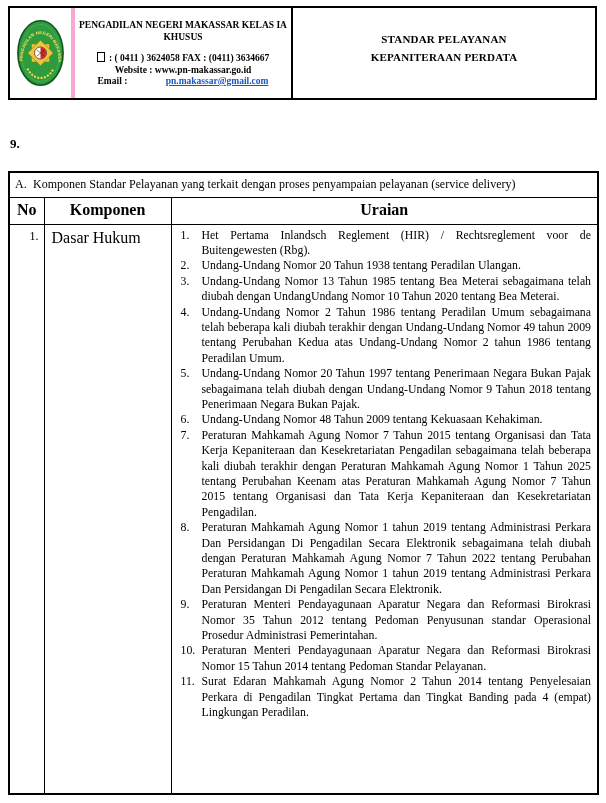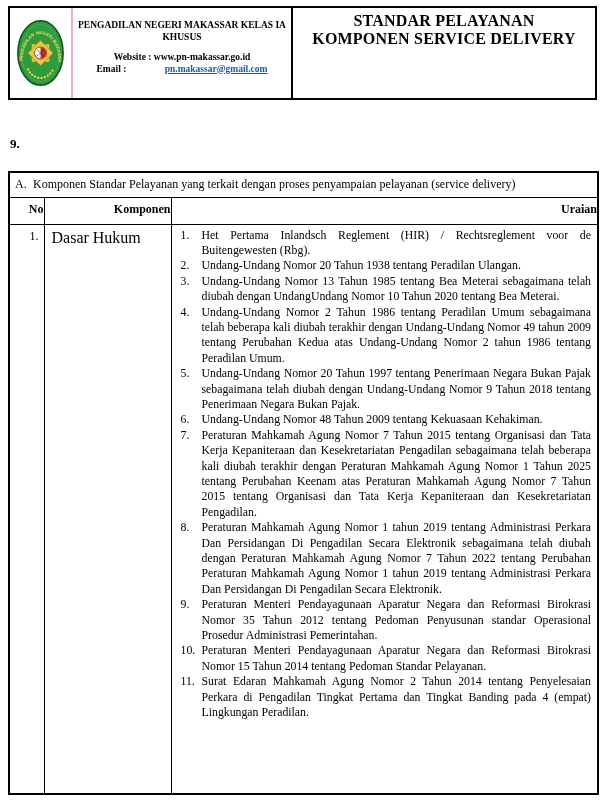--- a/index.html
+++ b/index.html
@@ -10,46 +10,46 @@
   .page { box-sizing:border-box; width:606px; height:803px; padding:6px 9px 0 8px; }
 
   
   .letterhead {
     display:flex; border:2px solid #000; height:94px; box-sizing:border-box;
     align-items:stretch; background:#fff;
   }
   .lh-logo-cell { flex:0 0 61px; display:flex; align-items:center; justify-content:center; }
   .lh-info-cell {
     flex:0 0 222px; box-sizing:border-box;
-    border-left:2px solid #f9a8d4; border-right:2px solid #000;
+    border-left:4px solid #f9a8d4; border-right:2px solid #000;
     text-align:center; font-weight:bold; font-size:9.5px; line-height:11.5px;
     padding-top:12px; overflow:hidden;
   }
   .lh-line { white-space:pre; }
   .lh-gap { height:9px; }
   .phone-glyph { display:inline-block; width:6px; height:8px; border:1px solid #000; vertical-align:-1px; margin-right:2px; overflow:hidden; color:transparent; }
   .email-link { color:#1a56c4; text-decoration:underline; font-weight:bold;margin-left:36px; }
   .lh-title-cell {
-    flex:1; text-align:center; font-weight:bold; font-size:16px; line-height:18px;
-    padding-top:4px; letter-spacing:0.2px;
+    flex:1; text-align:center; font-weight:bold; font-size:11px; line-height:18px;
+    padding-top:22px; letter-spacing:0.2px;
   }
 
   
   .section-heading { display:flex; margin:36px 0 0 2px; font-weight:bold; font-size:13px; line-height:16px; }
   .section-heading .sec-num { flex:0 0 22px; }
 
   
   table.svc { border-collapse:collapse; width:589px; margin-top:19px; table-layout:fixed; border:2px solid #000; }
   .svc td, .svc th { border:1.5px solid #000; vertical-align:top; box-sizing:border-box; padding:0; }
   tr.cap-row { height:25px; }
   td.cap-cell { padding:4px 6px 2px 5px; font-size:12px; }
   .cap-inner { display:flex; line-height:14px; }
   .cap-label { flex:0 0 18px; }
   tr.head-row { height:27px; }
-  .svc th { vertical-align:middle; text-align:right; font-size:12px; font-weight:bold; padding-bottom:2px; }
+  .svc th { vertical-align:middle; text-align:center; font-size:16px; font-weight:bold; padding-bottom:2px; }
   tr.data-row { height:570px; }
   td.no-cell { text-align:right; padding:4px 5px 0 0; font-size:12px; }
   td.komp-cell { padding:4px 2px 0 7px; font-size:16px; }
   td.uraian-cell { padding:3px 6px 4px 9px; }
   .u-item { display:flex; font-size:11.8px; line-height:15.4px; }
   .u-num { flex:0 0 21px; }
   .u-txt { flex:1; text-align:justify; }
 </style>
 </head>
 <body>
@@ -76,29 +76,30 @@
           <textPath href="#arc-top">PENGADILAN NEGERI MAKASSAR</textPath>
         </text>
         <path d="M 10.5 48.5 A 15 19 0 0 0 36.5 48.5" fill="none" stroke="#ffd94d" stroke-width="2" stroke-dasharray="2 1.4"></path>
       </svg>
     </div>
 
     <div class="lh-info-cell">
       <div class="lh-line">PENGADILAN NEGERI MAKASSAR KELAS IA</div>
       <div class="lh-line">KHUSUS</div>
       <div class="lh-gap"></div>
+      <div class="lh-line"><span class="phone-glyph"></span><span> : ( 0411 ) 3624058 FAX : (0411) 3634667</span></div>
       <div class="lh-line">Website : www.pn-makassar.go.id</div>
       <div class="lh-line"><span>Email : </span><a href="#" class="email-link">pn.makassar@gmail.com</a></div>
     </div>
 
     <div class="lh-title-cell">
   <div class="title-line">STANDAR PELAYANAN</div>
 
+  <div class="title-line">KEPANITERAAN PERDATA</div>
 
-  <div class="title-line">KOMPONEN SERVICE DELIVERY</div>
 </div>
   </div>
 
   <div class="section-heading">
     <span class="sec-num">9.</span>
   </div>
 
   <table class="svc">
     <colgroup>
         <col style="width:35px">

